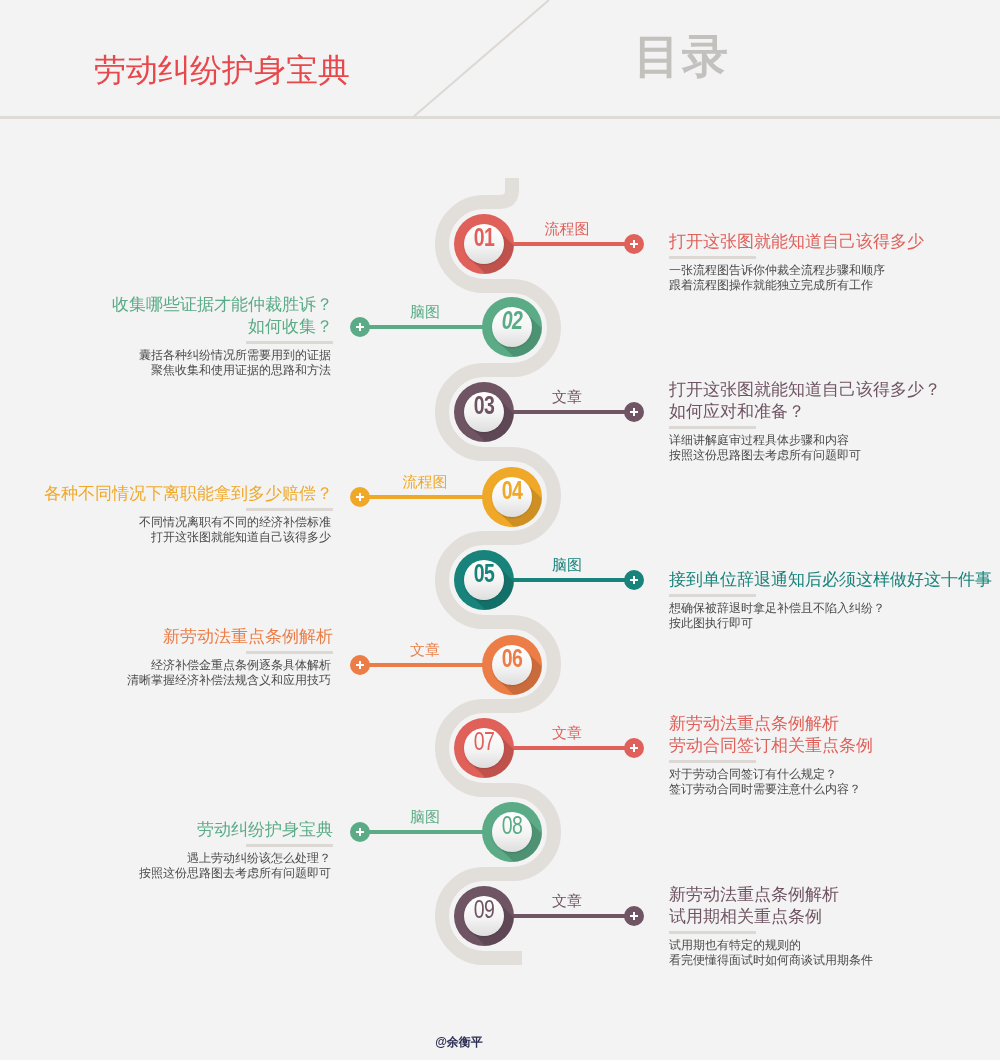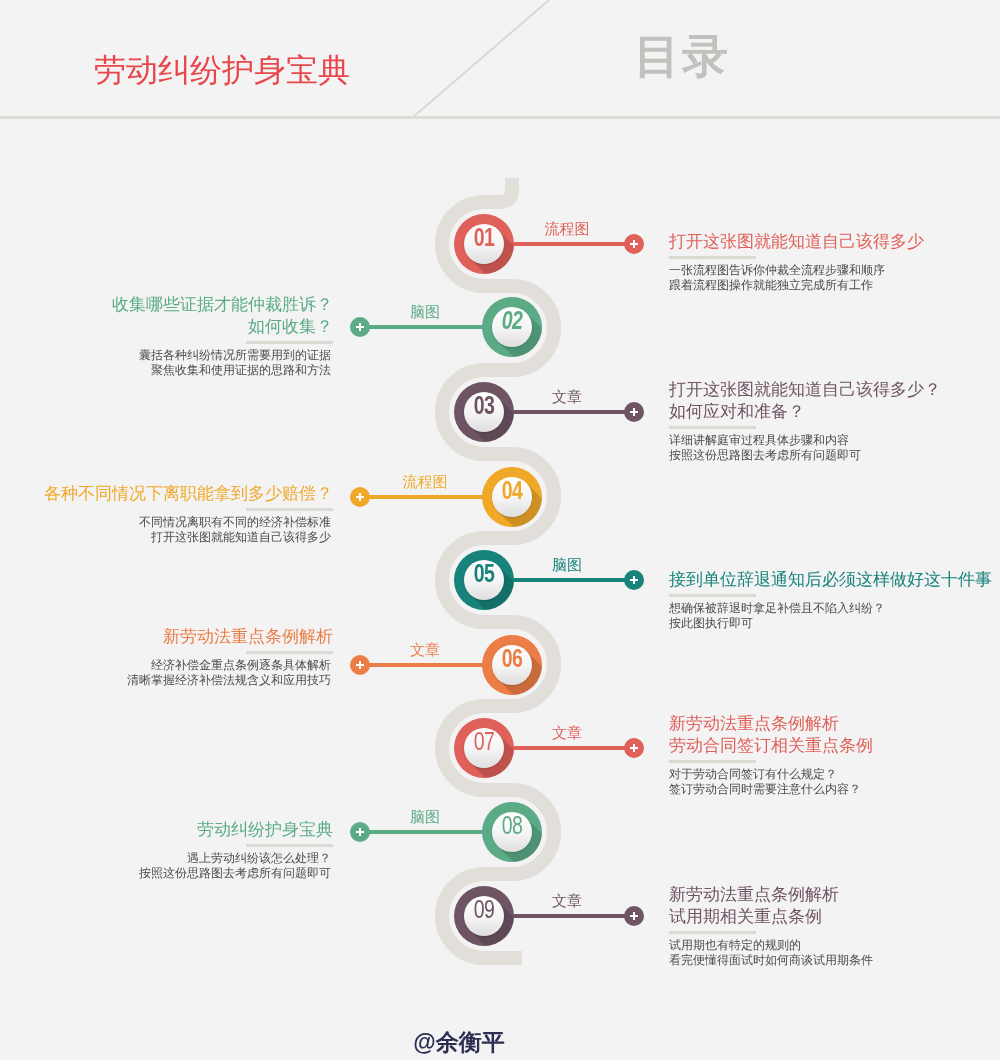--- a/index.html
+++ b/index.html
@@ -35,21 +35,21 @@
 
   .txt { position: absolute; z-index: 2; }
   .txt.r { text-align: left; }
   .txt.l { text-align: right; }
   .title { font-size: 17px; line-height: 22px; color: var(--c); white-space: nowrap; }
   .bar { width: 87px; height: 3px; background: #dcd8d4; margin-top: 3px; }
   .txt.l .bar { margin-left: auto; }
   .desc { margin-top: 4px; font-size: 12px; line-height: 15px; color: #4a4a4a; white-space: nowrap; }
   .txt.l .desc { padding-right: 2px; }
 
-  .footer { position: absolute; left: 0; width: 924px; top: 1030px; text-align: center; font-size: 23px; font-weight: bold; color: #2b2e52; line-height: 24px; padding-left: 0px; }
+  .footer { position: absolute; left: 0; width: 924px; top: 1030px; text-align: center; font-size: 12px; font-weight: bold; color: #2b2e52; line-height: 24px; padding-left: 0px; }
   .footer span { position: relative; left: -3px; }
 </style>
 </head>
 <body>
 
 <div class="page">
 
   <div class="hdr-title">劳动纠纷护身宝典</div>
   <svg class="hdr-diag" width="1000" height="120">
     <line x1="549" y1="0" x2="412" y2="118" stroke="#dcd8d4" stroke-width="2"></line>

